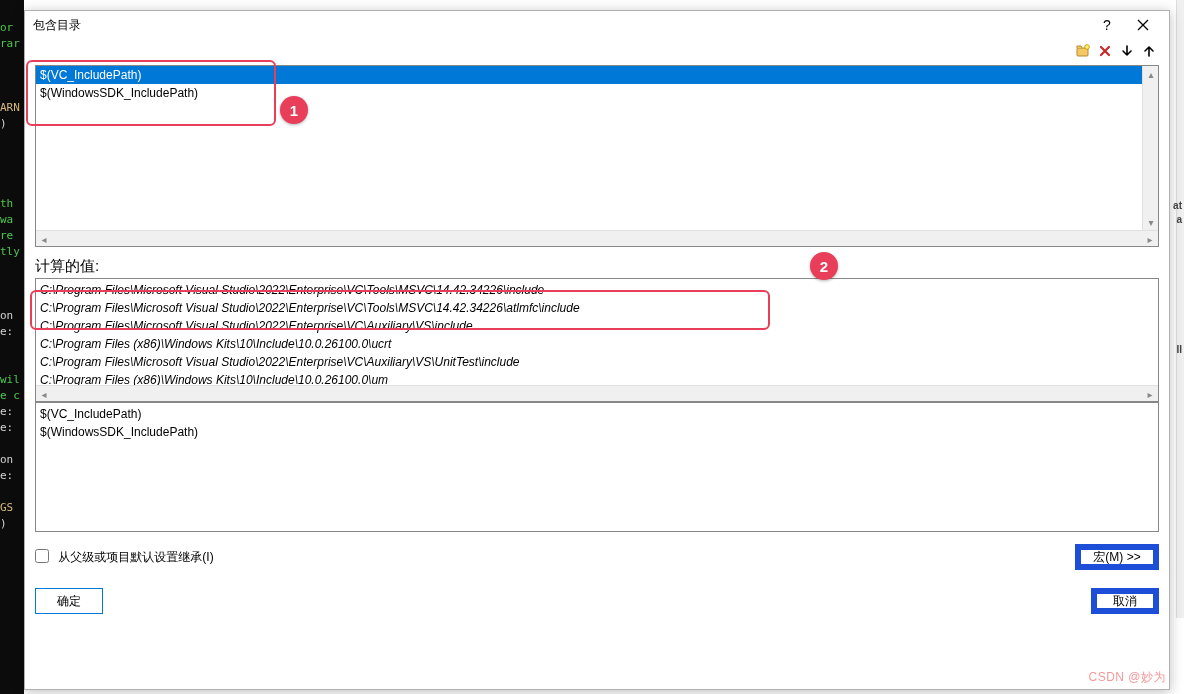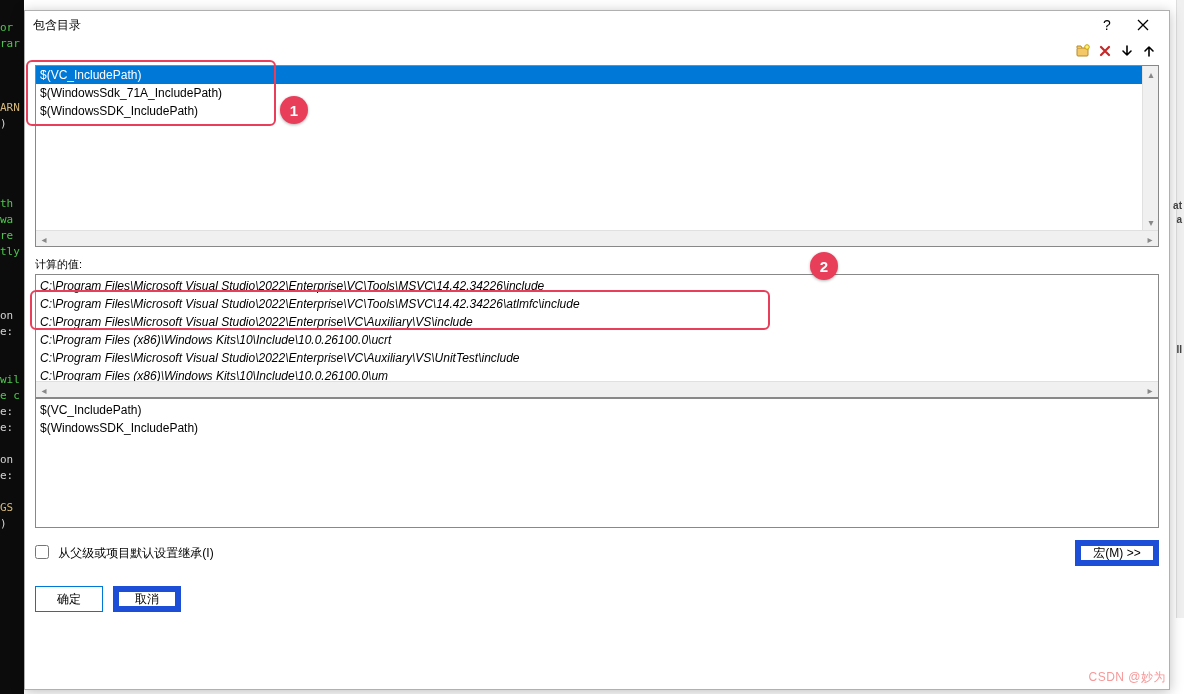--- a/index.html
+++ b/index.html
@@ -25,33 +25,33 @@
   .listbox { flex: 1; overflow: hidden; }
   .listbox .row { height: 18px; line-height: 18px; padding: 0 4px; white-space: nowrap; }
   .listbox .row.sel { background: #0078d7; color: #fff; }
   .hsbar { height: 16px; background: #f0f0f0; border-top: 1px solid #e0e0e0; position: relative; }
   .hsbar .arr { position: absolute; top: 0; width: 16px; height: 16px; display: flex; align-items: center; justify-content: center; color: #888; font-size: 10px; }
   .hsbar .arr.l { left: 0; } .hsbar .arr.r { right: 0; }
   .vsbar { position: absolute; right: 0; top: 0; bottom: 16px; width: 16px; background: #f0f0f0; border-left: 1px solid #e0e0e0; }
   .vsbar .arr { position: absolute; left: 0; width: 16px; height: 16px; display: flex; align-items: center; justify-content: center; color: #888; font-size: 10px; }
   .vsbar .arr.t { top: 0; } .vsbar .arr.b { bottom: 0; }
 
-  .section-label { margin: 10px 10px 2px 10px; font-size: 11px; }
+  .section-label { margin: 10px 10px 2px 10px; font-size: 15px; }
 
   .calcbox { margin: 0 10px; border: 1px solid #888; height: 124px; background: #fff; position: relative; overflow: hidden; }
   .calcbox .inner { padding: 2px 4px; line-height: 18px; white-space: nowrap; font-style: italic; }
   .calcbox .hsbar2 { position: absolute; left: 0; right: 0; bottom: 0; height: 16px; background: #f0f0f0; border-top: 1px solid #e0e0e0; }
   .calcbox .hsbar2 .arr { position: absolute; top: 0; width: 16px; height: 16px; display:flex; align-items:center; justify-content:center; color:#888; font-size:10px;}
   .calcbox .hsbar2 .arr.l{left:0}.calcbox .hsbar2 .arr.r{right:0}
 
   .inherbox { margin: 0 10px; border: 1px solid #888; height: 130px; background: #fff; padding: 2px 4px; line-height: 18px; }
 
-  .bottom-row1 { display: flex; align-items: center; margin: 12px 10px 16px 10px; }
+  .bottom-row1 { display: flex; align-items: center; margin: 12px 10px 4px 10px; }
   .bottom-row1 .sp { flex: 1; }
-  .bottom-row2 { display: flex; justify-content: flex-start; gap: 10px; margin: 4px 10px 10px 10px; }
+  .bottom-row2 { display: flex; justify-content: space-between; gap: 10px; margin: 14px 10px 10px 10px; }
   .btn { min-width: 68px; height: 26px; border: 6px solid #1d4ed8; background: #fff; padding: 0 12px; font-size: 12px; display: inline-flex; align-items: center; justify-content: center; }
   .btn.wide { min-width: 84px; }
   .btn.primary { border: 1.5px solid #0078d7; }
   input[type=checkbox]{ width:14px; height:14px; margin-right:6px; vertical-align:-2px;}
 
   .annot { position: absolute; border: 2px solid #e83e5a; border-radius: 6px; pointer-events: none; }
   .badge { position: absolute; width: 28px; height: 28px; border-radius: 50%; background: #e83e5a; color: #fff; font-size: 15px; font-weight: 600; display: flex; align-items: center; justify-content: center; pointer-events: none; box-shadow: 0 1px 3px rgba(0,0,0,.3);}
   .watermark { position: absolute; right: 18px; bottom: 8px; color: #ef4444; font-size: 12px; opacity: .55; pointer-events:none; letter-spacing:.5px;}
 </style>
 </head>
@@ -134,21 +134,20 @@
     <div class="tbtn">
       <svg viewBox="0 0 14 14">
           <path d="M7 12 L7 3 M3 7 L7 3 L11 7" stroke="#000" stroke-width="1.6" fill="none" stroke-linecap="round" stroke-linejoin="round"></path>
         </svg>
     </div>
   </div>
 
   <div class="listbox-wrap">
     <div class="listbox">
       <div class="row sel"><span>$(VC_IncludePath)</span></div>
-      <div class="row"><span>$(WindowsSdk_71A_IncludePath)</span></div>
       <div class="row"><span>$(WindowsSDK_IncludePath)</span></div>
     </div>
     <div class="vsbar">
       <div class="arr t">▴</div>
       <div class="arr b">▾</div>
     </div>
     <div class="hsbar">
       <div class="arr l">◂</div>
       <div class="arr r">▸</div>
     </div>

